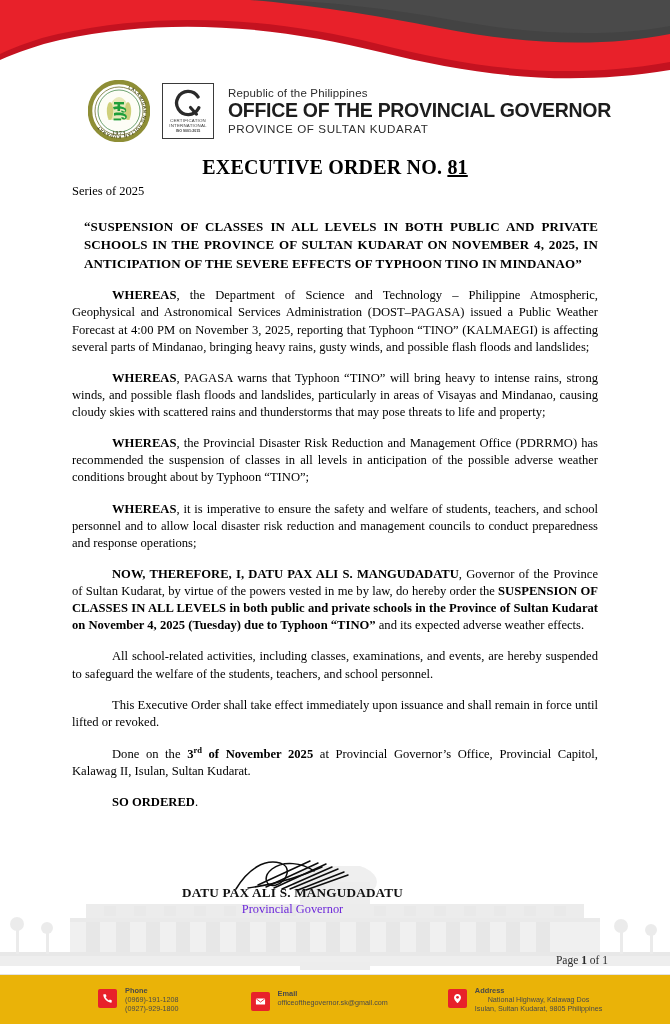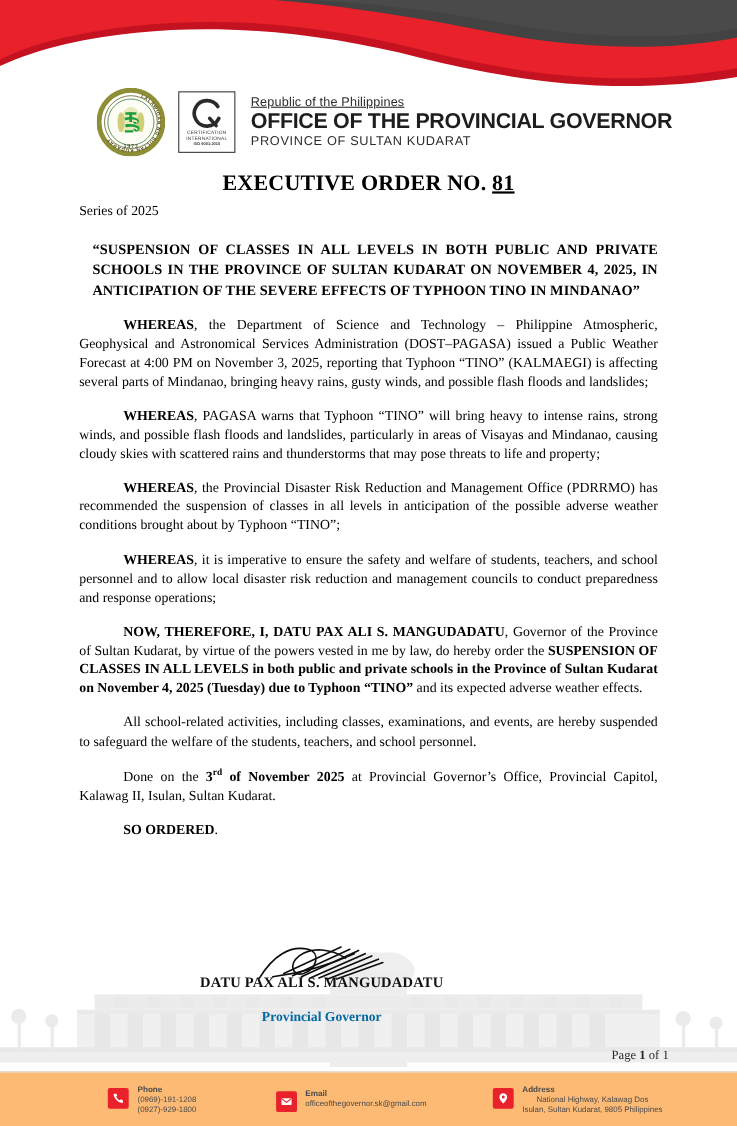--- a/index.html
+++ b/index.html
@@ -27,21 +27,21 @@
     border:1.4px solid #3a3a3a; background:#fff;
     display:flex; flex-direction:column; align-items:center; justify-content:center;
   }
   .iso-q { width:28px; height:28px; position:relative; }
   .iso-q svg { display:block; }
   .iso-t1 { font-family:"Liberation Sans", sans-serif; font-size:4.4px; letter-spacing:.2px; color:#3a3a3a; margin-top:1px; }
   .iso-t2 { font-family:"Liberation Sans", sans-serif; font-size:4.4px; letter-spacing:.2px; color:#3a3a3a; }
   .iso-t3 { font-family:"Liberation Sans", sans-serif; font-size:3.6px; font-weight:bold; color:#3a3a3a; margin-top:1px; }
 
   .lh-text { margin-left:14px; line-height:1.12; }
-  .lh-l1 { font-family:"Liberation Sans", sans-serif; font-size:11.5px; color:#2c2c2c; letter-spacing:.15px;text-decoration:underline; }
+  .lh-l1 { font-family:"Liberation Sans", sans-serif; font-size:11.5px; color:#2c2c2c; letter-spacing:.15px; }
   .lh-l2 { font-family:"Liberation Sans", sans-serif; font-size:19.5px; font-weight:bold; color:#1d1d1d; letter-spacing:-.3px; }
   .lh-l3 { font-family:"Liberation Sans", sans-serif; font-size:11.6px; color:#2c2c2c; letter-spacing:.6px; }
 
   
   .doc { position:absolute; top:152px; left:0; width:670px; padding:0 72px; }
 
   .eo-title {
     text-align:center; font-size:20px; font-weight:bold; letter-spacing:.2px;
     color:#000; margin-top:4px;
   }
@@ -59,36 +59,36 @@
     text-align:justify; color:#000; text-indent:40px;
   }
   .para b { font-weight:bold; }
   .para sup { font-size:8.5px; vertical-align:super; }
 
   
   .sig-block { position:absolute; top:855px; left:0; width:585px; text-align:center; z-index:4; }
   .sig-scribble { height:36px; position:relative; }
   .sig-scribble svg { position:absolute; left:50%; transform:translateX(-50%); top:0; }
   .sig-name { font-size:13.2px; font-weight:bold; letter-spacing:.2px; color:#111; margin-top:-6px; }
-  .sig-role { font-size:12.4px; color:#0369a1; margin-top:16px;font-weight:bold; }
+  .sig-role { font-size:12.4px; color:#6d28d9; margin-top:1px; }
 
   
   .capitol { position:absolute; left:0; bottom:48px; width:670px; height:110px; opacity:.30; z-index:1; }
   .capitol svg { display:block; width:670px; height:110px; }
 
   .page-num {
     position:absolute; right:62px; bottom:58px; z-index:3;
     font-size:11.5px; color:#2a2a2a; font-family:"Liberation Serif", serif;
   }
   .page-num b { font-weight:bold; }
 
   
   .footer {
     position:absolute; left:0; bottom:0; width:670px; height:50px;
-    background:#fdba74; border-top:1px solid #e3e3e3;
+    background:#eab308; border-top:1px solid #e3e3e3;
     display:flex; align-items:center; z-index:5;
   }
   .fc { display:flex; align-items:flex-start; }
   .fc-ph { margin-left:98px; }
   .fc-em { margin-left:72px; }
   .fc-ad { margin-left:60px; }
   .fc-icon {
     width:19px; height:19px; background:#e8212a; border-radius:2px;
     display:flex; align-items:center; justify-content:center; flex:0 0 19px;
     margin-top:3px;
@@ -171,20 +171,21 @@
   <p class="para"><b>WHEREAS</b><span>, PAGASA warns that Typhoon “TINO” will bring heavy to intense rains, strong winds, and possible flash floods and landslides, particularly in areas of Visayas and Mindanao, causing cloudy skies with scattered rains and thunderstorms that may pose threats to life and property;</span></p>
 
   <p class="para"><b>WHEREAS</b><span>, the Provincial Disaster Risk Reduction and Management Office (PDRRMO) has recommended the suspension of classes in all levels in anticipation of the possible adverse weather conditions brought about by Typhoon “TINO”;</span></p>
 
   <p class="para"><b>WHEREAS</b><span>, it is imperative to ensure the safety and welfare of students, teachers, and school personnel and to allow local disaster risk reduction and management councils to conduct preparedness and response operations;</span></p>
 
   <p class="para"><b>NOW, THEREFORE, I, DATU PAX ALI S. MANGUDADATU</b><span>, Governor of the Province of Sultan Kudarat, by virtue of the powers vested in me by law, do hereby order the </span><b>SUSPENSION OF CLASSES IN ALL LEVELS in both public and private schools in the Province of Sultan Kudarat on November 4, 2025 (Tuesday) due to Typhoon “TINO”</b><span> and its expected adverse weather effects.</span></p>
 
   <p class="para">All school-related activities, including classes, examinations, and events, are hereby suspended to safeguard the welfare of the students, teachers, and school personnel.</p>
 
+  <p class="para">This Executive Order shall take effect immediately upon issuance and shall remain in force until lifted or revoked.</p>
 
   <p class="para"><span>Done on the </span><b>3</b><b><sup>rd</sup></b><b> of November 2025</b><span> at Provincial Governor’s Office, Provincial Capitol, Kalawag II, Isulan, Sultan Kudarat.</span></p>
 
   <p class="para"><b>SO ORDERED</b><span>.</span></p>
 </div>
 
 <div class="capitol">
   <svg viewBox="0 0 670 110" preserveAspectRatio="none">
     <g fill="#b9b9b9">
       <ellipse cx="335" cy="16" rx="42" ry="20" fill="#cccccc"></ellipse>

